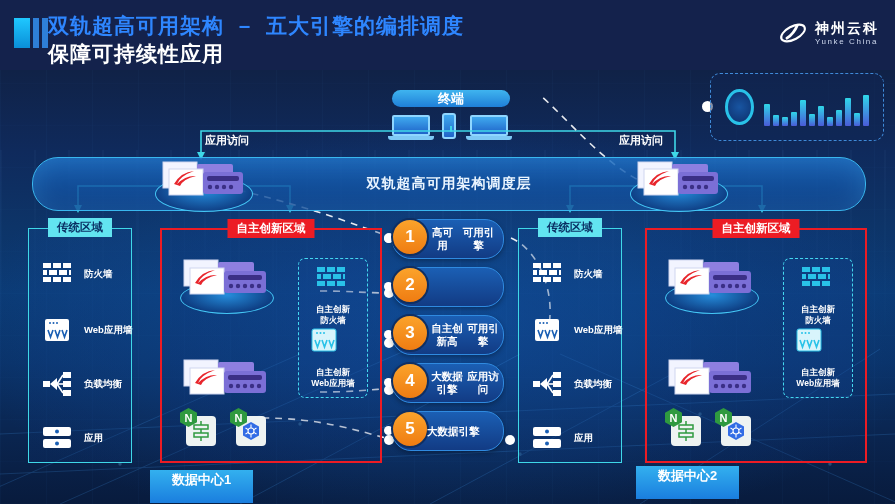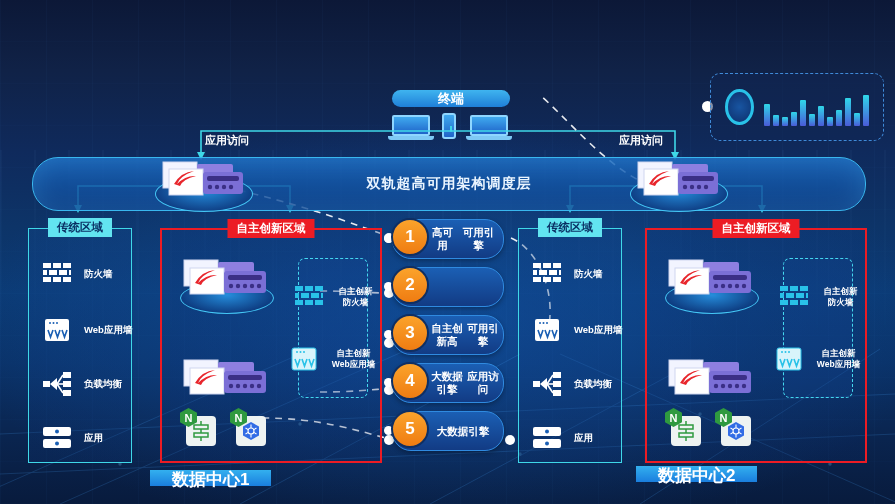--- a/index.html
+++ b/index.html
@@ -72,46 +72,46 @@
   .tag-trad{background:#62e4f0;color:#0a2f63;left:50%;transform:translateX(-50%);}
   .tag-inno{background:#ec1c24;color:#ffffff;left:50%;transform:translateX(-50%);text-align:center;}
 
   .svc{position:absolute;display:flex;align-items:center;gap:12px;}
   .svc-ico{width:30px;height:26px;display:flex;align-items:center;justify-content:center;}
   .svc-lb{font-size:9.5px;color:#ffffff;font-weight:bold;white-space:nowrap;}
 
   
   .inno-box{position:absolute;box-sizing:border-box;border:1.4px dashed #44d8ef;border-radius:7px;
      background:rgba(20,80,160,.18);display:flex;flex-direction:column;align-items:center;justify-content:space-around;padding:7px 0;}
-  .inno-item{display:flex;flex-direction:row;align-items:center;gap:15px;}
+  .inno-item{display:flex;flex-direction:column;gap:15px;}
   .inno-lb{font-size:8.5px;color:#ffffff;font-weight:bold;text-align:center;line-height:1.25;white-space:nowrap;}
   .pedestal{position:absolute;width:96px;height:34px;border-radius:50%/50%;
      background:radial-gradient(ellipse at 50% 40%, rgba(40,150,230,.9), rgba(14,62,132,.75) 70%);
      border:1.5px solid #44c6f5;}
 
   
   .chip{position:absolute;width:30px;height:30px;border-radius:4px;background:#eef3f2;
      display:flex;align-items:center;justify-content:center;}
   .hex{position:absolute;width:17px;height:19px;left:-6px;top:-8px;background:#2f9a3f;
      clip-path:polygon(50% 0,100% 25%,100% 75%,50% 100%,0 75%,0 25%);
      color:#fff;font-size:11px;font-weight:bold;display:flex;align-items:center;justify-content:center;}
 
   
-  .dc-label{position:absolute;height:16px;line-height:19px;padding:0 22px;font-size:17px;font-weight:bold;color:#fff;
+  .dc-label{position:absolute;height:33px;line-height:19px;padding:0 22px;font-size:13px;font-weight:bold;color:#fff;
      background:linear-gradient(180deg,#33b0ef,#1a7ede);}
 
   
   .engines{position:absolute;left:392px;top:219px;width:115px;}
   .eng{position:relative;width:110px;height:38px;margin-bottom:8px;border-radius:19px;
      background:linear-gradient(180deg,#1b5fb4,#123b84);border:1px solid #2f8ae0;
      box-shadow:0 2px 5px rgba(0,0,0,.3);}
   .eng-num{position:absolute;left:-2px;top:-2px;width:34px;height:34px;border-radius:50%;
      background:linear-gradient(180deg,#fba32b,#ef7c12);color:#fff;font-size:17px;font-weight:bold;
      display:flex;align-items:center;justify-content:center;border:2px solid #0f2f63;}
-  .eng-lb{position:absolute;left:34px;right:4px;top:0;height:38px;display:flex;align-items:center;justify-content:center;
+  .eng-lb{position:absolute;left:34px;right:4px;top:0;height:38px;display:flex;align-items:center;justify-content:space-between;
      font-size:10.5px;font-weight:bold;color:#fff;text-align:center;line-height:1.2;}
   .eng-dot{position:absolute;left:-9px;top:14px;width:9px;height:9px;border-radius:50%;background:#fff;}
 
   
   .dash-box{position:absolute;left:710px;top:73px;width:174px;height:68px;box-sizing:border-box;
      border:1.4px dashed #3f8ad8;border-radius:10px;background:rgba(16,38,84,.5);
      display:flex;align-items:center;gap:10px;padding:0 14px;}
   .donut{width:30px;height:30px;border-radius:50%;border:3px solid #29c2e8;
      background:radial-gradient(circle at 50% 50%, rgba(25,90,170,.9), rgba(13,48,110,.9));}
   .bars{display:flex;align-items:flex-end;gap:3px;height:38px;}
@@ -140,20 +140,41 @@
     </g>
     <g fill="#7fd6ff" opacity="0.5">
       <circle cx="120" cy="150" r="1.7"></circle>
         <circle cx="300" cy="110" r="1.7"></circle>
       <circle cx="520" cy="140" r="1.7"></circle>
         <circle cx="700" cy="100" r="1.7"></circle>
       <circle cx="830" cy="150" r="1.7"></circle>
     </g>
   </svg>
 
+  <div class="header">
+    <div class="hdr-bars">
+        <i></i>
+        <i></i>
+        <i></i>
+      </div>
+    <div class="title1">
+      <span>双轨超高可用架构</span><span class="dash">－</span><span>五大引擎的编排调度</span>
+    </div>
+    <div class="title2">保障可持续性应用</div>
+    <div class="logo">
+      <svg class="logo-mark" viewBox="0 0 34 30">
+        <ellipse cx="17" cy="15" rx="15" ry="7.5" transform="rotate(-28 17 15)" fill="none" stroke="#ffffff" stroke-width="2.4"></ellipse>
+        <path d="M10 21 C16 17 20 11 22 6" fill="none" stroke="#ffffff" stroke-width="3.2" stroke-linecap="round"></path>
+      </svg>
+      <div class="logo-txt">
+        <div class="logo-cn">神州云科</div>
+        <div class="logo-en">Yunke China</div>
+      </div>
+    </div>
+  </div>
 
   <div class="term-wrap">
     <div class="term-pill">终端</div>
     <div class="term-icons">
       <div class="lap" style="left:0;top:2px">
           <div class="scr"></div>
           <div class="base"></div>
         </div>
       <div class="phone"></div>
       <div class="lap" style="left:78px;top:2px">

